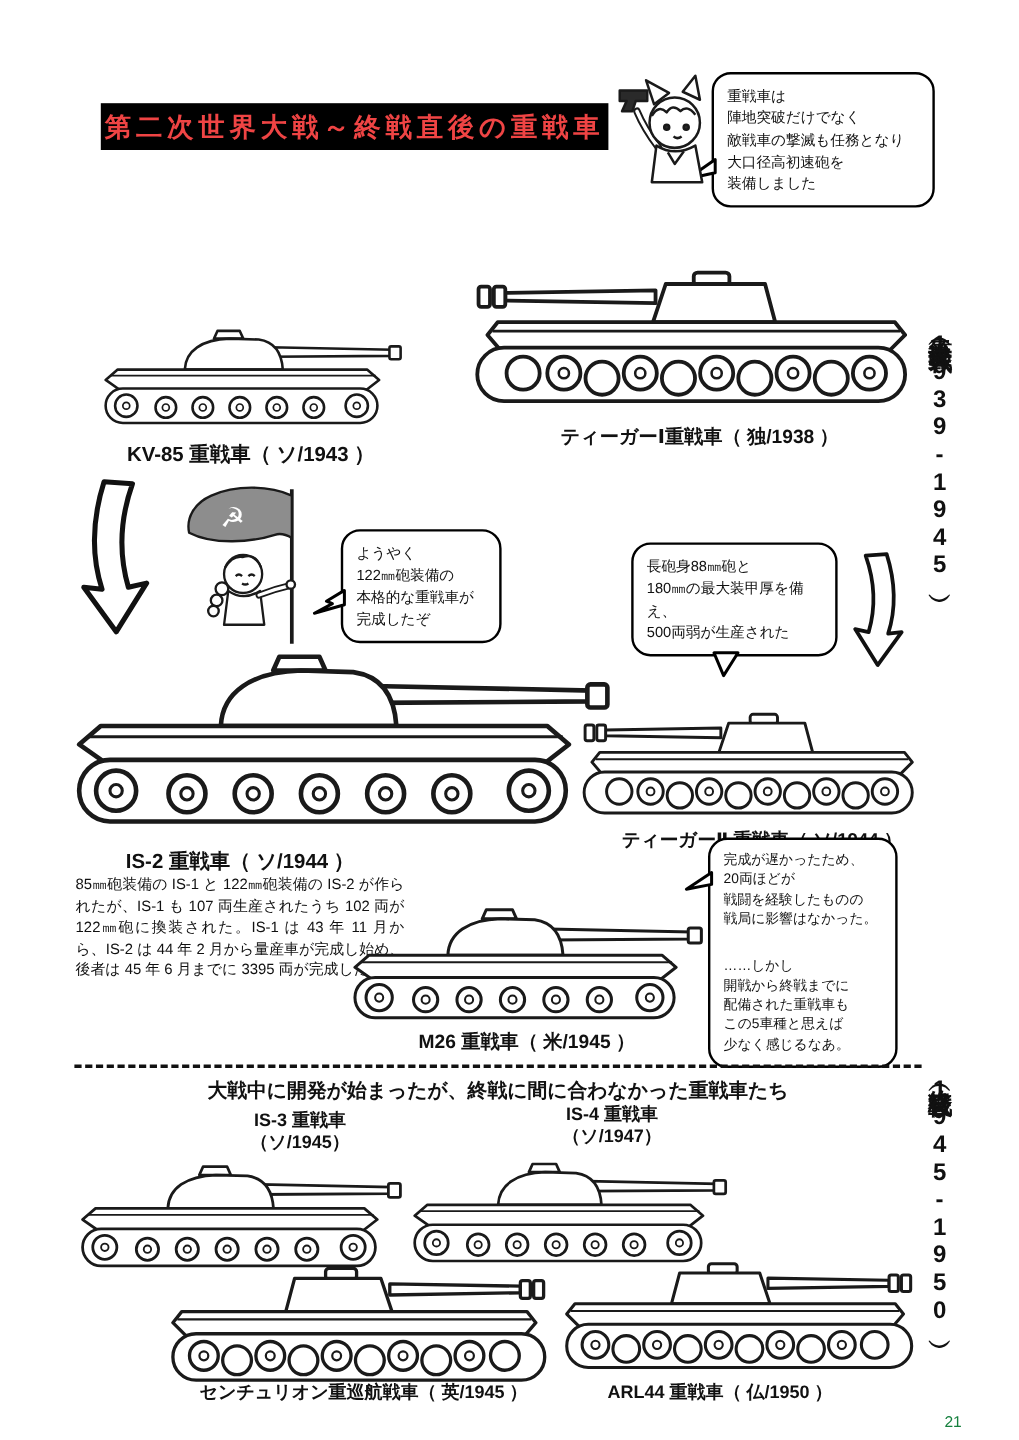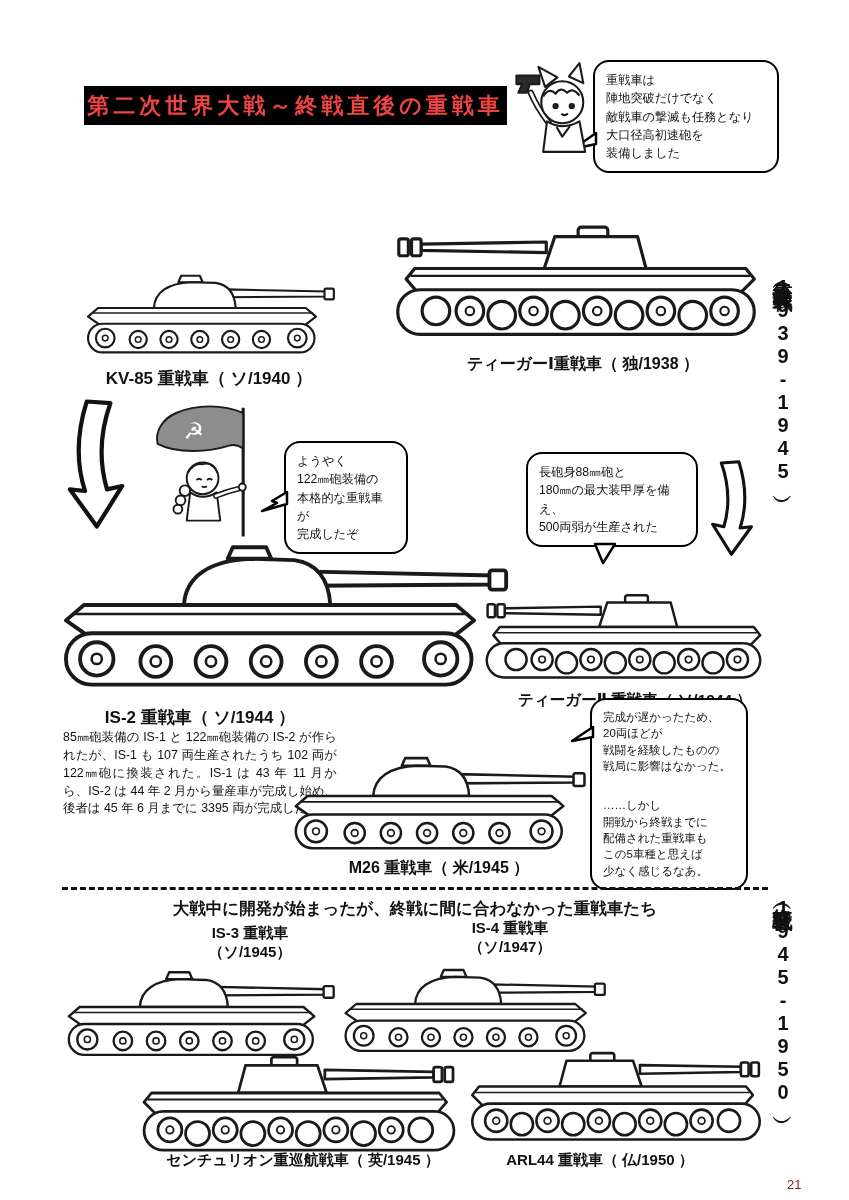--- a/index.html
+++ b/index.html
@@ -24,21 +24,21 @@
   .tail path { fill:#fff; stroke:#000; stroke-width:2.5; stroke-linejoin:round; }
   .tank-label { position:absolute; font-weight:bold; text-align:center; white-space:nowrap; }
   .tank-label .line { display:block; }
   .desc { position:absolute; font-size:12.4px; line-height:1.44; text-align:justify; }
   .vertical-label {
     position:absolute; writing-mode:vertical-rl; text-orientation:upright;
     font-weight:bold; font-size:20px; letter-spacing:1px; white-space:nowrap;
   }
   .dashed-line { position:absolute; border-top:3px dashed #111; }
   .section-heading { position:absolute; font-weight:bold; font-size:16.5px; text-align:center; white-space:nowrap; }
-  .page-number { position:absolute; font-size:13px; color:#7f1d1d; }
+  .page-number { position:absolute; font-size:13px; color:#15803d; }
   svg.tank, svg.figure, svg.arrow-svg { position:absolute; overflow:visible; }
   .flip { transform:scaleX(-1); }
   
   .art path, .art rect, .art circle { fill:#fff; stroke:#1a1a1a; stroke-width:3; stroke-linejoin:round; }
   .art line { stroke:#1a1a1a; stroke-width:2; }
   .art .hub { stroke-width:2; }
   .art2 path, .art2 circle { fill:#fff; stroke:#1a1a1a; stroke-width:2.2; stroke-linejoin:round; }
   .art2 .dark { fill:#2a2a2a; }
   .art2 .stroke-only { fill:none; }
   .art2 .limb-o { fill:none; stroke-width:6.5; stroke-linecap:round; }
@@ -167,39 +167,39 @@
 
 
   <svg class="tank flip" style="left:385px;top:198px" width="382" height="141" viewBox="0 0 360 132">
     <use href="#tank-box"></use>
   </svg>
 
   <svg class="tank" style="left:78px;top:260px" width="258" height="96" viewBox="0 0 360 132">
     <use href="#tank-round"></use>
   </svg>
 
-  <div class="tank-label" style="left:75px;top:367px;width:268px;font-size:17px">KV-85 重戦車（ ソ/1940 ）</div>
+  <div class="tank-label" style="left:75px;top:367px;width:268px;font-size:17px">KV-85 重戦車（ ソ/1943 ）</div>
 
   <div class="tank-label" style="left:418px;top:354px;width:330px;font-size:16px">ティーガーⅠ重戦車（ 独/1938 ）</div>
 
 
   <div class="vertical-label" style="left:770px;top:268px;height:400px">第二次世界大戦（1939-1945）</div>
 
   <svg class="arrow-svg" style="left:58px;top:390px" width="76" height="148" viewBox="0 0 90 160">
       <use href="#big-arrow"></use>
     </svg>
   <svg class="arrow-svg flip" style="left:700px;top:458px" width="64" height="100" viewBox="0 0 90 160">
       <use href="#big-arrow"></use>
     </svg>
 
   <svg class="figure" style="left:132px;top:402px" width="150" height="142" viewBox="0 0 170 160">
     <use href="#girl-flag"></use>
   </svg>
 
-  <div class="bubble" style="left:284px;top:441px;width:124px">
+  <div class="bubble" style="left:284px;top:441px;width:134px">
     <div class="bubble-text">ようやく
 122㎜砲装備の
 本格的な重戦車が
 完成したぞ</div>
     <svg class="tail" style="left:-26px;top:46px" width="28" height="24">
       <path d="M27,3 L12,12 L17,14 L2,22 L27,15 Z"></path>
     </svg>
   </div>
 
   <div class="bubble" style="left:526px;top:452px;width:172px">

